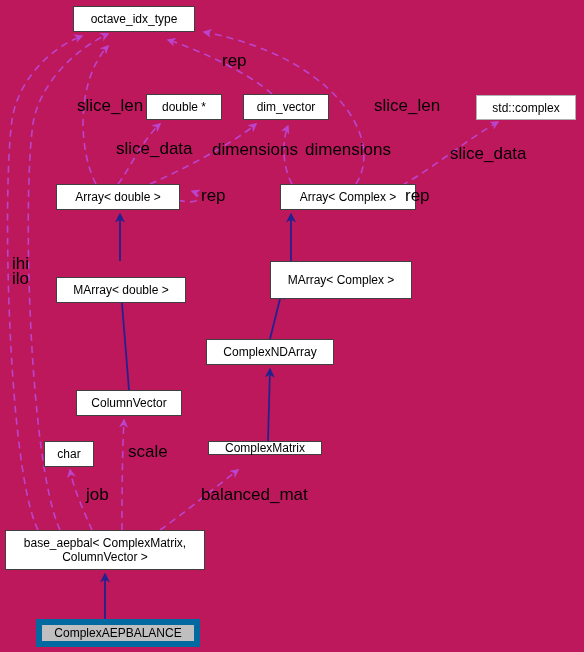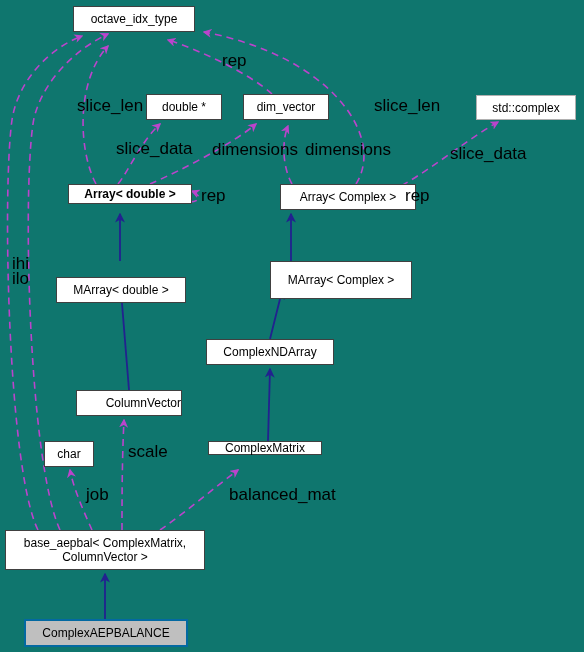--- a/index.html
+++ b/index.html
@@ -4,21 +4,21 @@
 <style>
   html, body {
     margin: 0;
     padding: 0;
     background: #ffffff;
   }
   #canvas {
     position: relative;
     width: 584px;
     height: 652px;
-    background: #0f766e;
+    background: #be185d;
     font-family: "Liberation Sans", sans-serif;
     overflow: hidden;
   }
   #edges {
     position: absolute;
     left: 0;
     top: 0;
     width: 584px;
     height: 652px;
     pointer-events: none;
@@ -36,21 +36,22 @@
     font-size: 12px;
     line-height: 14px;
     white-space: pre;
     z-index: 3;
   }
   .node.light {
     border: 1px solid #b0b0b0;
   }
   .node.filled {
     background: #bfbfbf;
-    border: 2px solid #0369a1;
+    border: 6px solid #0369a1;
+    margin-left: 12px;
   }
   .edge-label {
     position: absolute;
     font-size: 17px;
     line-height: 12px;
     color: #000000;
     white-space: pre;
     background: transparent;
     z-index: 4;
   }
@@ -119,41 +120,41 @@
   </div>
 
   <div class="node" style="left:146px; top:94px; width:76px; height:26px;">
     <span>double *</span>
   </div>
 
   <div class="node light" style="left:476px; top:95px; width:100px; height:25px;">
     <span>std::complex</span>
   </div>
 
-  <div class="node" style="left:68px; top:184px; width:124px; height:20px;font-weight:bold;">
+  <div class="node" style="left:56px; top:184px; width:124px; height:26px;">
     <span>Array&lt; double &gt;</span>
   </div>
 
   <div class="node" style="left:244px; top:184px; width:136px; height:26px;margin-left:36px;">
     <span>Array&lt; Complex &gt;</span>
   </div>
 
   <div class="node" style="left:56px; top:261px; width:130px; height:26px;margin-top:16px;">
     <span>MArray&lt; double &gt;</span>
   </div>
 
   <div class="node" style="left:224px; top:261px; width:142px; height:38px;margin-left:46px;">
     <span>MArray&lt; Complex &gt;</span>
   </div>
 
   <div class="node" style="left:206px; top:339px; width:128px; height:26px;">
     <span>ComplexNDArray</span>
   </div>
 
-  <div class="node" style="left:76px; top:390px; width:106px; height:26px;justify-content:flex-end;">
+  <div class="node" style="left:76px; top:390px; width:106px; height:26px;">
     <span>ColumnVector</span>
   </div>
 
   <div class="node" style="left:44px; top:441px; width:50px; height:26px;">
     <span>char</span>
   </div>
 
   <div class="node" style="left:208px; top:441px; width:114px; height:14px;">
     <span>ComplexMatrix</span>
   </div>
@@ -173,15 +174,15 @@
   <div class="edge-label" style="left:116px; top:143px;">slice_data</div>
   <div class="edge-label" style="left:212px; top:144px;">dimensions</div>
   <div class="edge-label" style="left:305px; top:144px;">dimensions</div>
   <div class="edge-label" style="left:450px; top:148px;">slice_data</div>
   <div class="edge-label" style="left:201px; top:190px;">rep</div>
   <div class="edge-label" style="left:405px; top:190px;">rep</div>
   <div class="edge-label" style="left:12px; top:258px;">ihi</div>
   <div class="edge-label" style="left:12px; top:273px;">ilo</div>
   <div class="edge-label" style="left:128px; top:446px;">scale</div>
   <div class="edge-label" style="left:86px; top:489px;">job</div>
-  <div class="edge-label" style="left:201px; top:489px;margin-left:28px;">balanced_mat</div>
+  <div class="edge-label" style="left:201px; top:489px;">balanced_mat</div>
 
 </div>
 
 </body></html>

